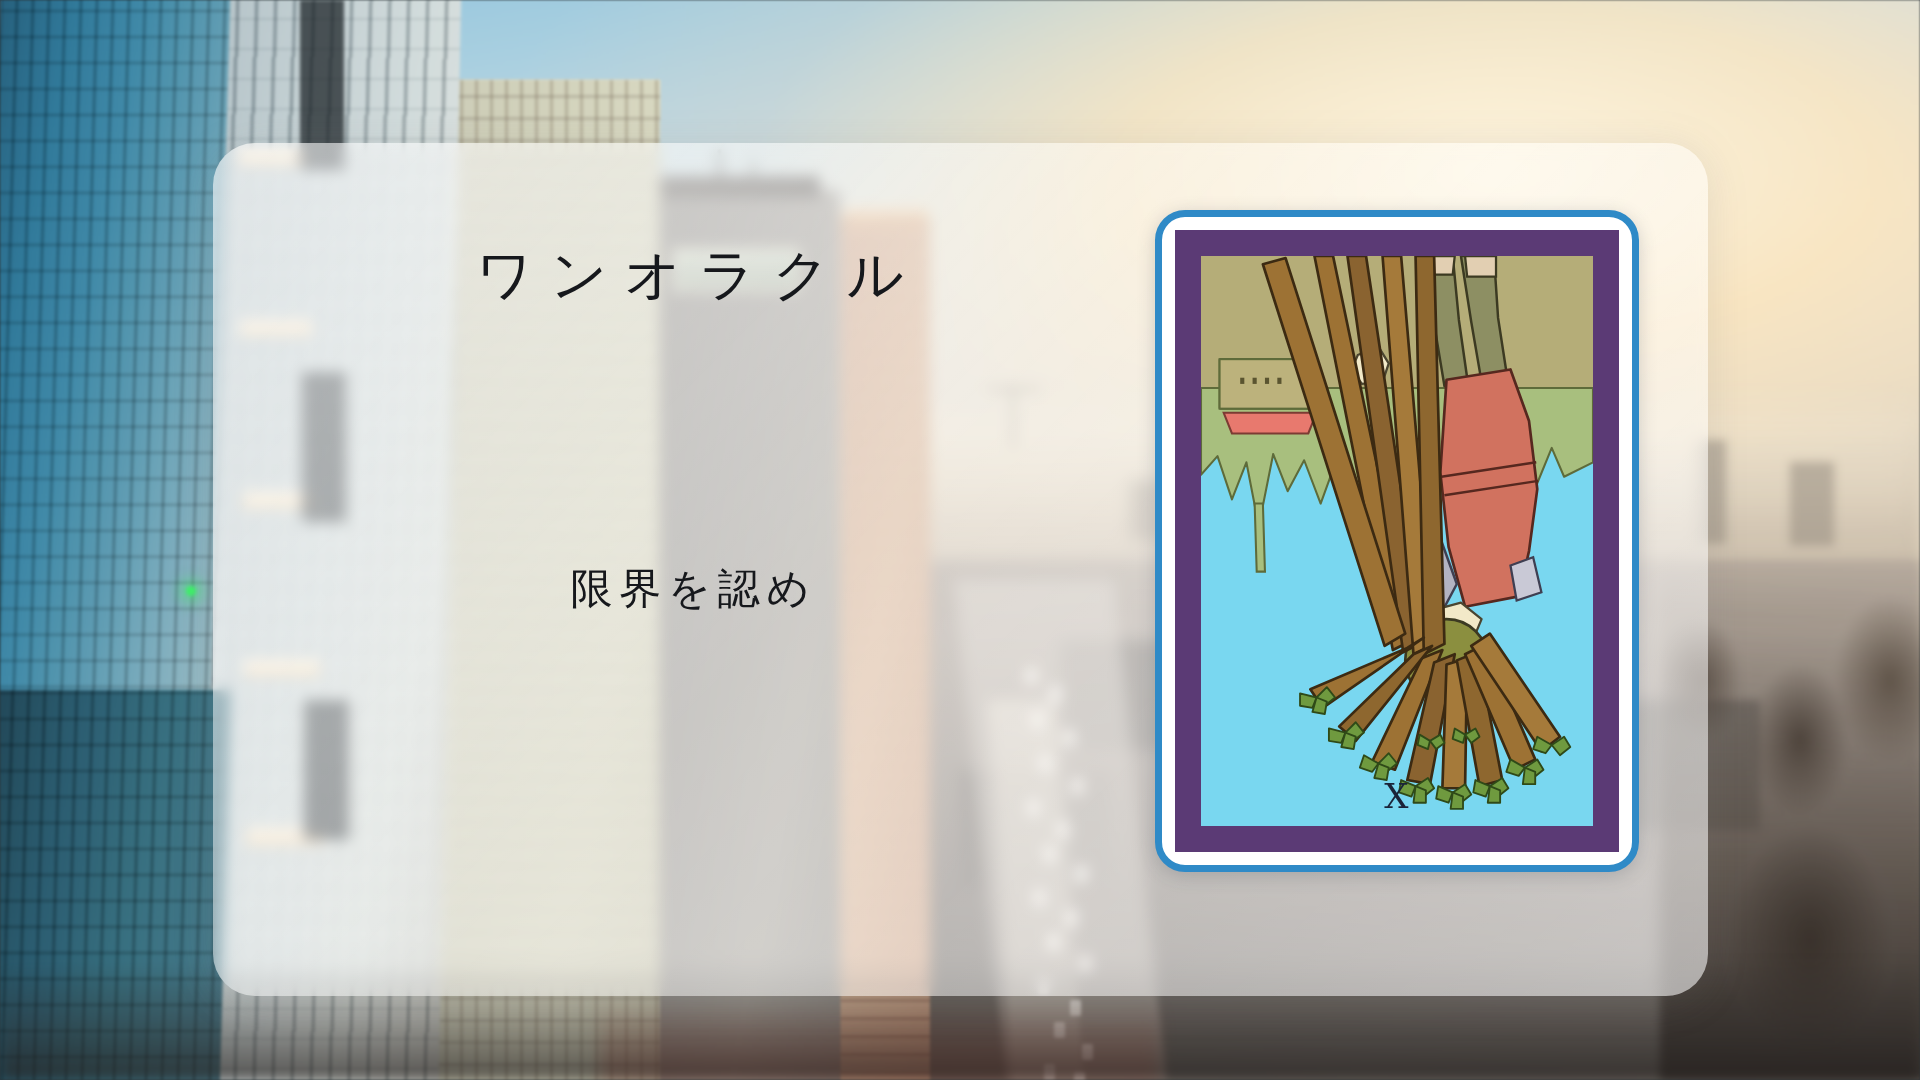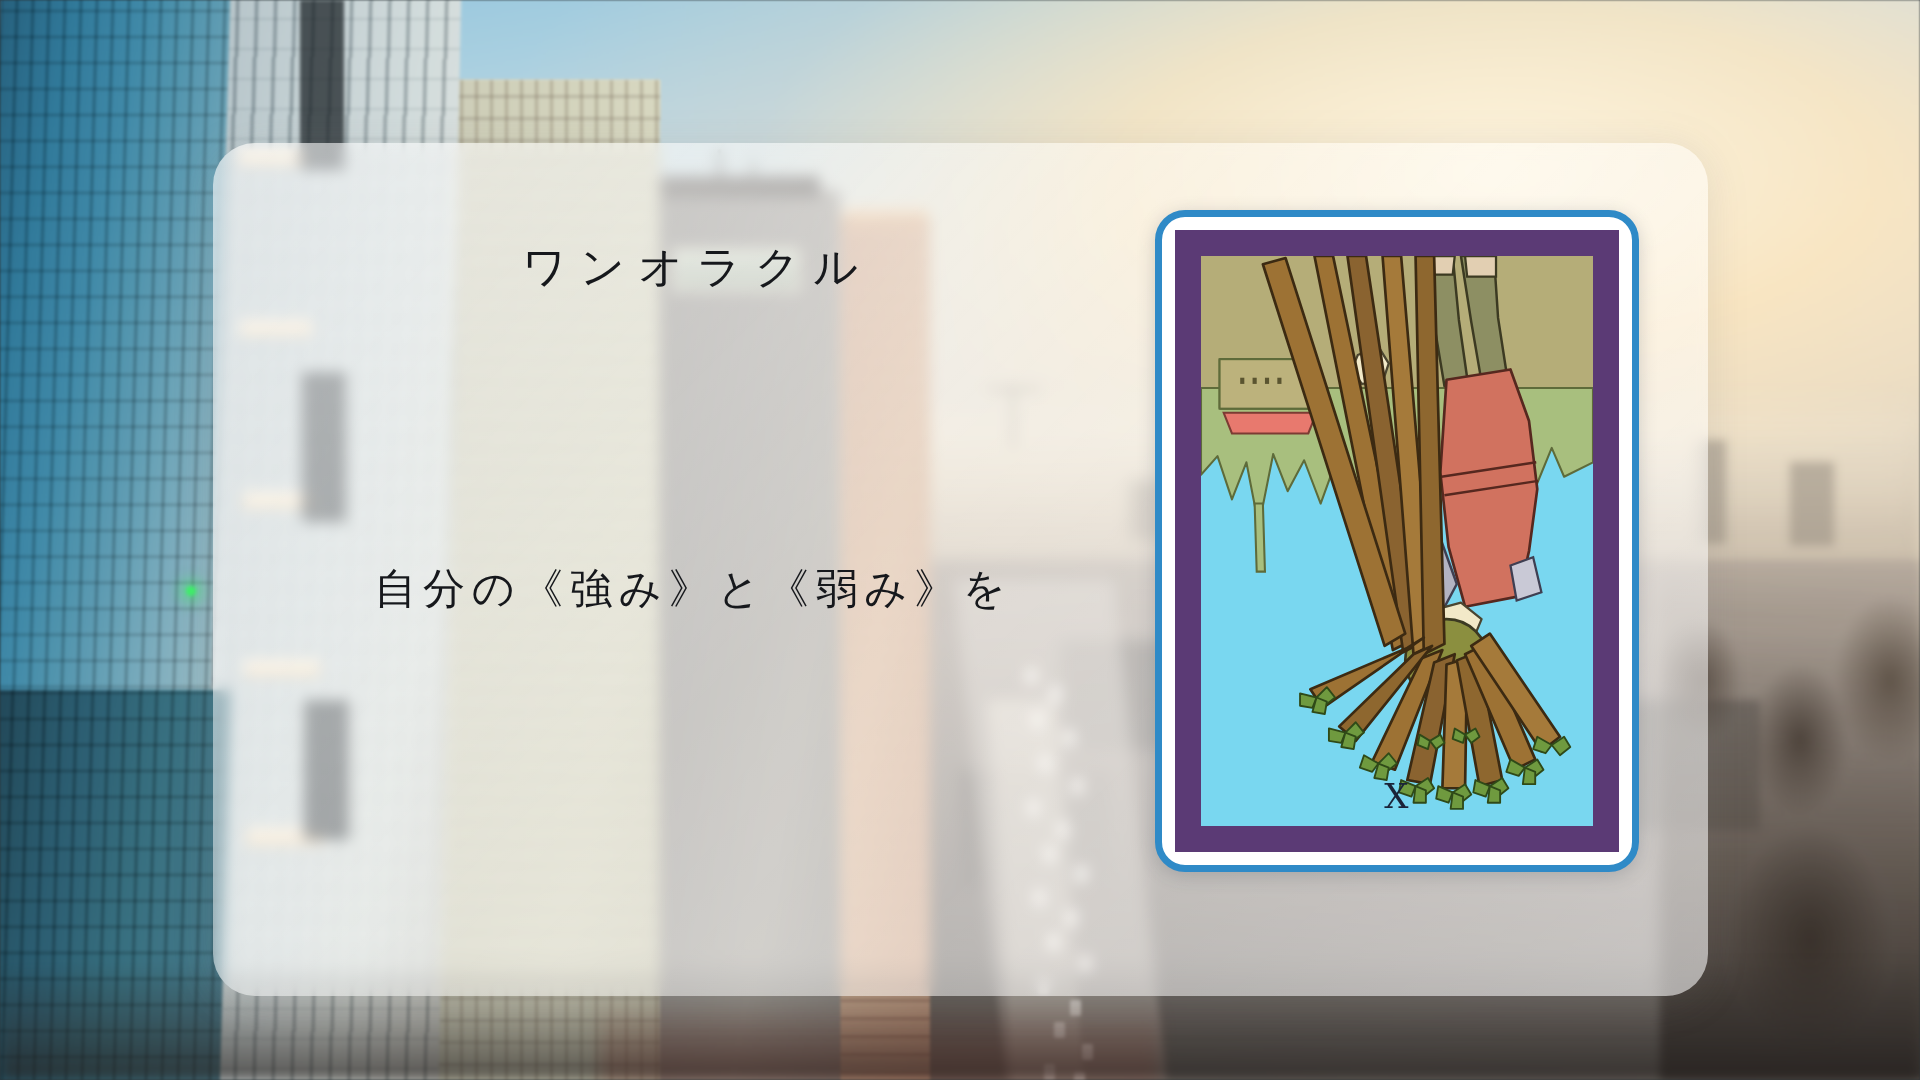--- a/index.html
+++ b/index.html
@@ -230,21 +230,21 @@
     font-weight:300;
   }
   .title-line {
     font-size:46px;
     letter-spacing:0.30em;
     line-height:1.42;
     text-indent:0.30em;
     font-weight:300;
   }
   .subtitle-line {
-    font-size:44px;
+    font-size:56px;
     letter-spacing:0.30em;
     line-height:1.40;
     text-indent:0.30em;
     margin-top:6px;
     font-weight:300;
   }
   #bodycol {
     position:absolute; left:250px; top:555px; width:880px;
     text-align:center;
     color:#16181c;
@@ -369,21 +369,21 @@
   <div class="layer green-dot"></div>
 </div>
 
 <div id="panel"></div>
 
 <div id="textcol">
   <div class="subtitle-line">ワンオラクル</div>
 </div>
 
 <div id="bodycol">
-  <div class="body-line">自分の《強み》と《弱み》を</div>
+  <div class="body-line">限界を認め</div>
 </div>
 
 <div id="card">
   <div id="card-inner">
 
     <svg id="card-art" viewBox="0 0 380 560" preserveAspectRatio="none">
 
       <rect x="0" y="0" width="380" height="560" fill="#79d7f0"></rect>
 
       <rect x="0" y="0" width="380" height="160" fill="#b5ad78"></rect>

